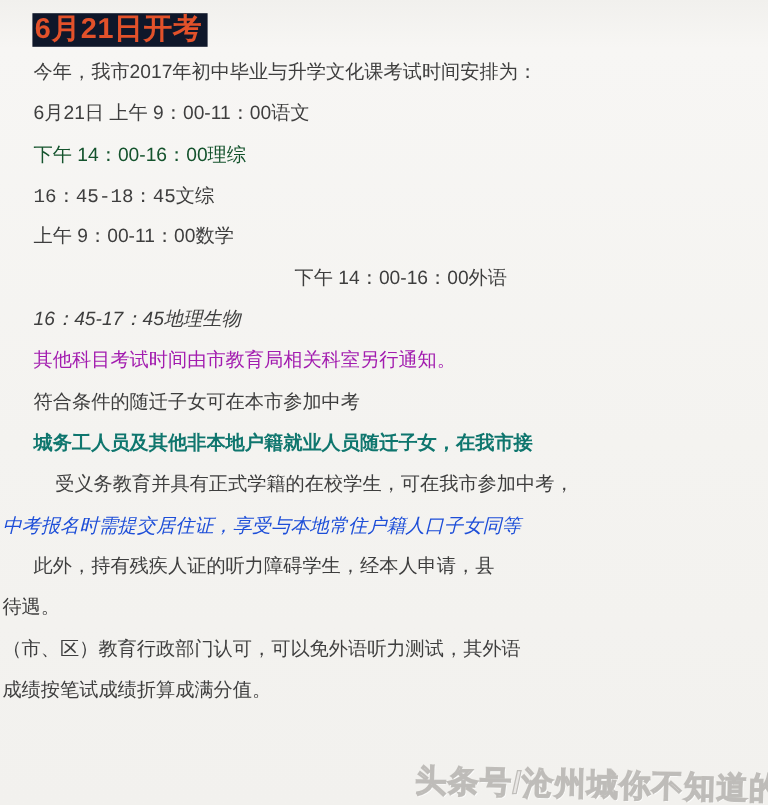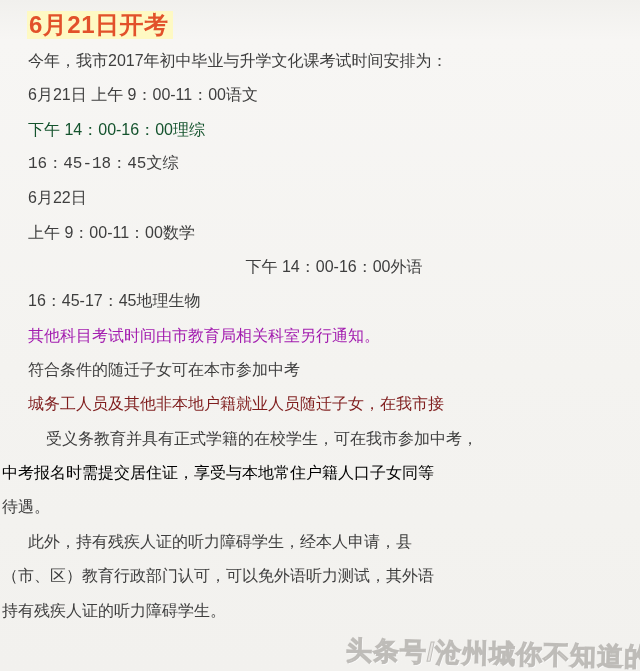--- a/index.html
+++ b/index.html
@@ -58,35 +58,34 @@
     text-shadow: 1px 1px 0 rgba(255,255,255,0.95);
     opacity: 0.85;
     
   }
 </style>
 </head>
 <body>
 
 <div class="page">
   <div class="title-row">
-    <span class="title" style="color: rgb(226, 81, 42); background-color: #fef9c3;">6月21日开考</span>
+    <span class="title" style="color: rgb(226, 81, 42); background-color: #0f172a;">6月21日开考</span>
   </div>
   <div class="content" id="content">
       <div class="line indent" style="color: rgb(62, 62, 62);">今年，我市2017年初中毕业与升学文化课考试时间安排为：</div>
       <div class="line indent" style="color: rgb(62, 62, 62);">6月21日 上午 9：00-11：00语文</div>
       <div class="line indent" style="color: #14532d;">下午 14：00-16：00理综</div>
       <div class="line indent" style="color: rgb(62, 62, 62); font-family: Liberation Mono, monospace;">16：45-18：45文综</div>
-      <div class="line indent" style="color: rgb(62, 62, 62);">6月22日</div>
       <div class="line indent" style="color: rgb(62, 62, 62);">上午 9：00-11：00数学</div>
       <div class="line indent" style="color: rgb(62, 62, 62); text-align: center;">下午 14：00-16：00外语</div>
-      <div class="line indent" style="color: rgb(62, 62, 62);">16：45-17：45地理生物</div>
+      <div class="line indent" style="color: rgb(62, 62, 62); font-style: italic;">16：45-17：45地理生物</div>
       <div class="line indent" style="color: #a21caf;">其他科目考试时间由市教育局相关科室另行通知。</div>
       <div class="line indent" style="color: rgb(62, 62, 62);">符合条件的随迁子女可在本市参加中考</div>
-      <div class="line indent" style="color: #7f1d1d;">城务工人员及其他非本地户籍就业人员随迁子女，在我市接</div>
+      <div class="line indent" style="color: #0f766e; font-weight: bold;">城务工人员及其他非本地户籍就业人员随迁子女，在我市接</div>
       <div class="line" style="color: rgb(62, 62, 62); margin-left: 44px;">受义务教育并具有正式学籍的在校学生，可在我市参加中考，</div>
-      <div class="line" style="color: #000000;">中考报名时需提交居住证，享受与本地常住户籍人口子女同等</div>
+      <div class="line" style="color: #1d4ed8; font-style: italic;">中考报名时需提交居住证，享受与本地常住户籍人口子女同等</div>
+      <div class="line indent" style="color: rgb(62, 62, 62);">此外，持有残疾人证的听力障碍学生，经本人申请，县</div>
       <div class="line" style="color: rgb(62, 62, 62);">待遇。</div>
-      <div class="line indent" style="color: rgb(62, 62, 62);">此外，持有残疾人证的听力障碍学生，经本人申请，县</div>
       <div class="line" style="color: rgb(62, 62, 62);">（市、区）教育行政部门认可，可以免外语听力测试，其外语</div>
-      <div class="line" style="color: rgb(62, 62, 62);">持有残疾人证的听力障碍学生。</div>
+      <div class="line" style="color: rgb(62, 62, 62);">成绩按笔试成绩折算成满分值。</div>
     </div>
   <div class="watermark" style="color: rgb(232, 230, 227);">头条号/沧州城你不知道的事儿</div>
 </div>
 
 </body></html>

